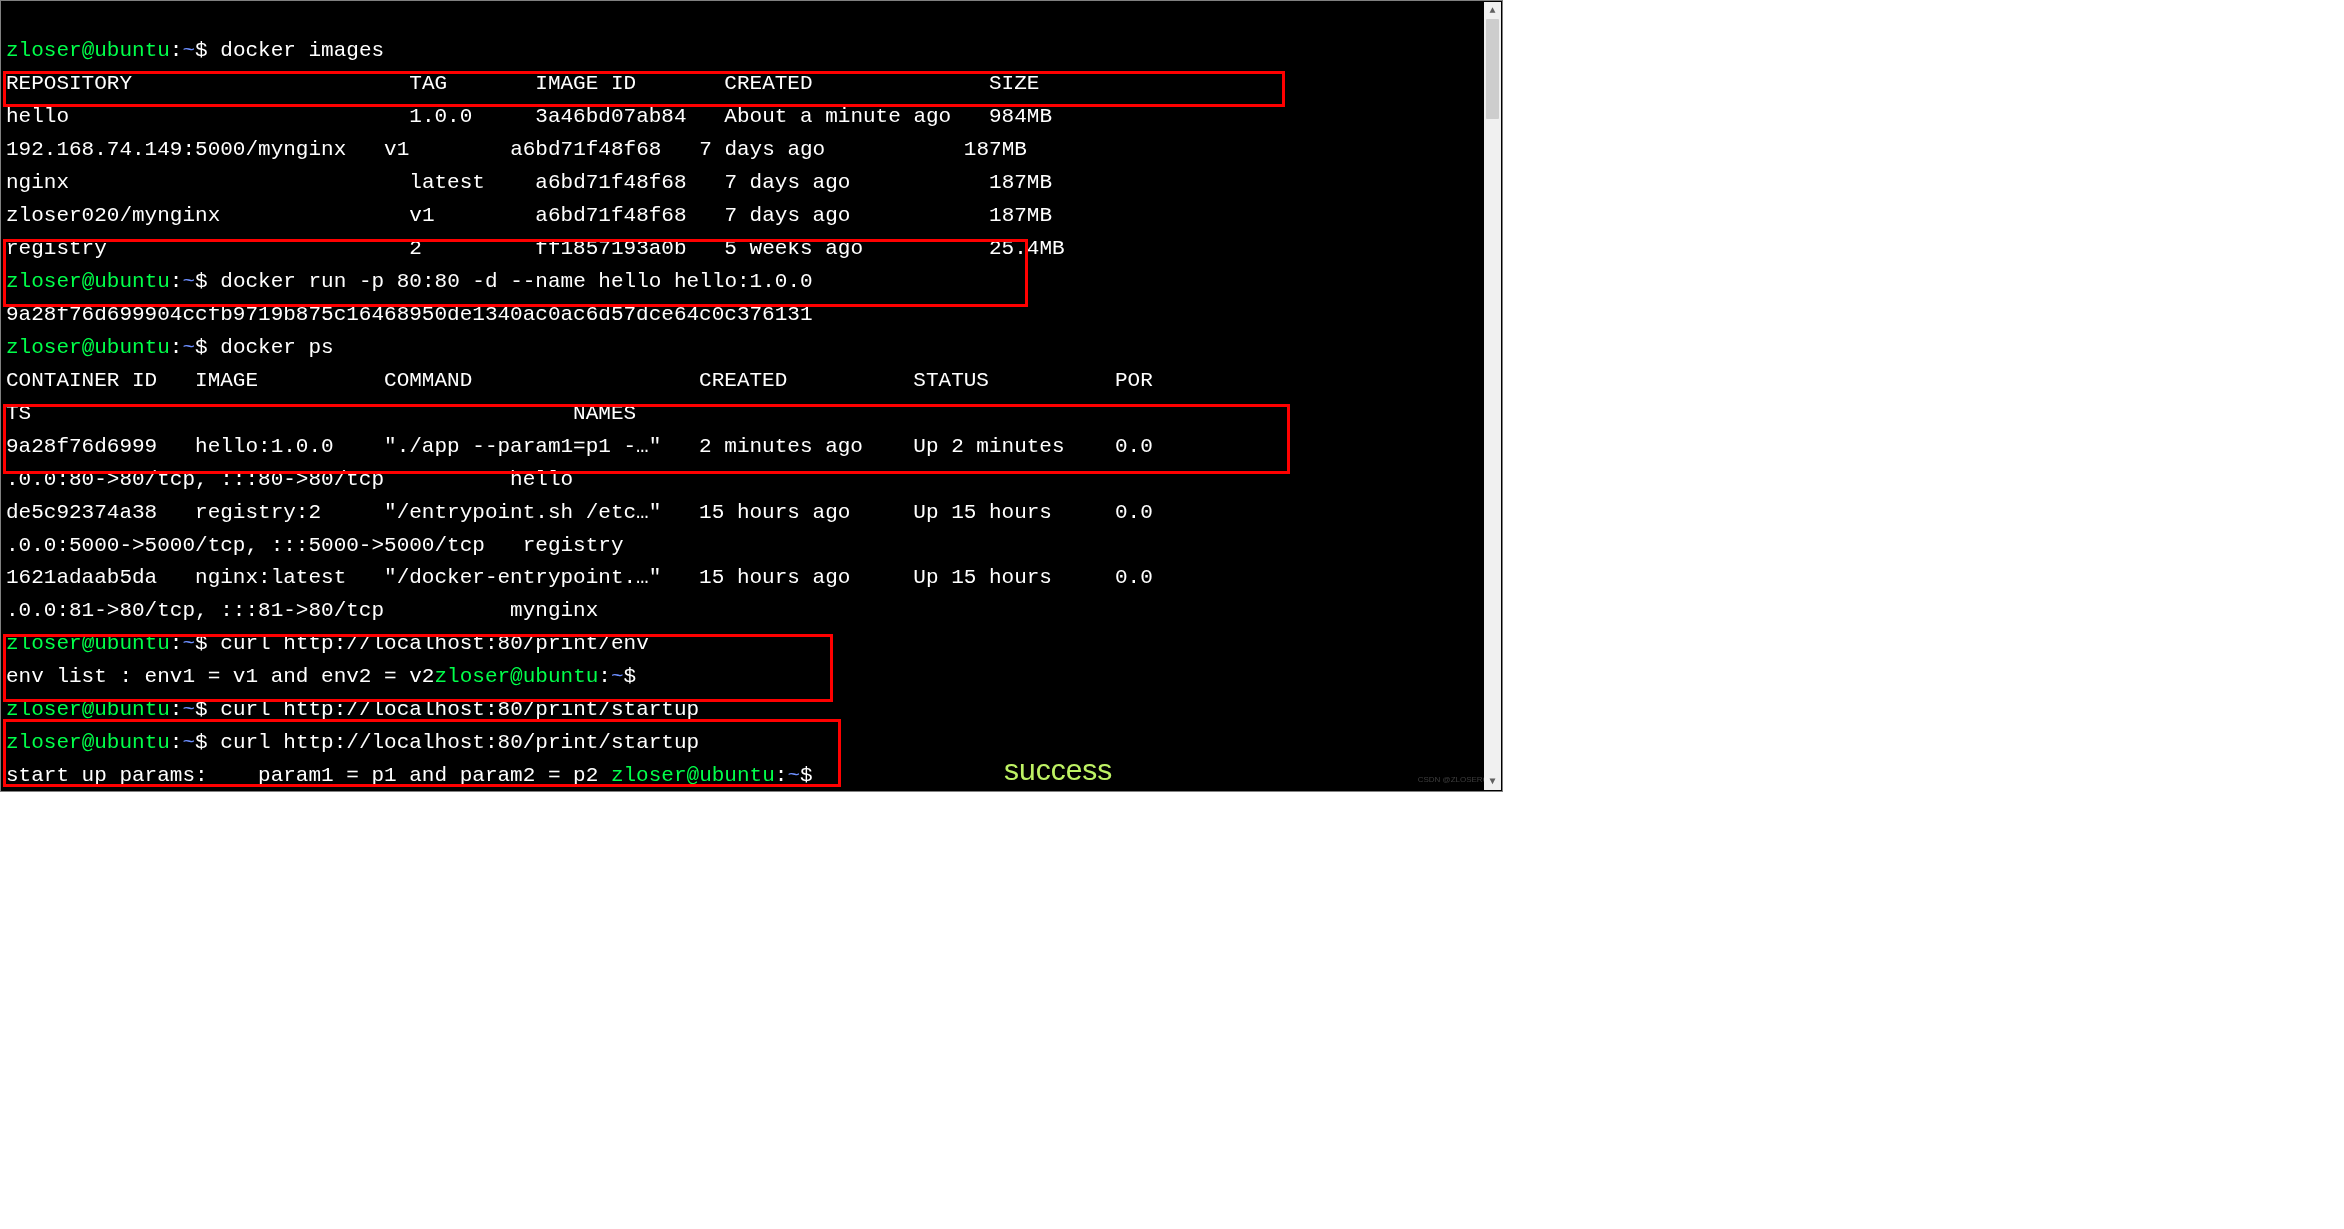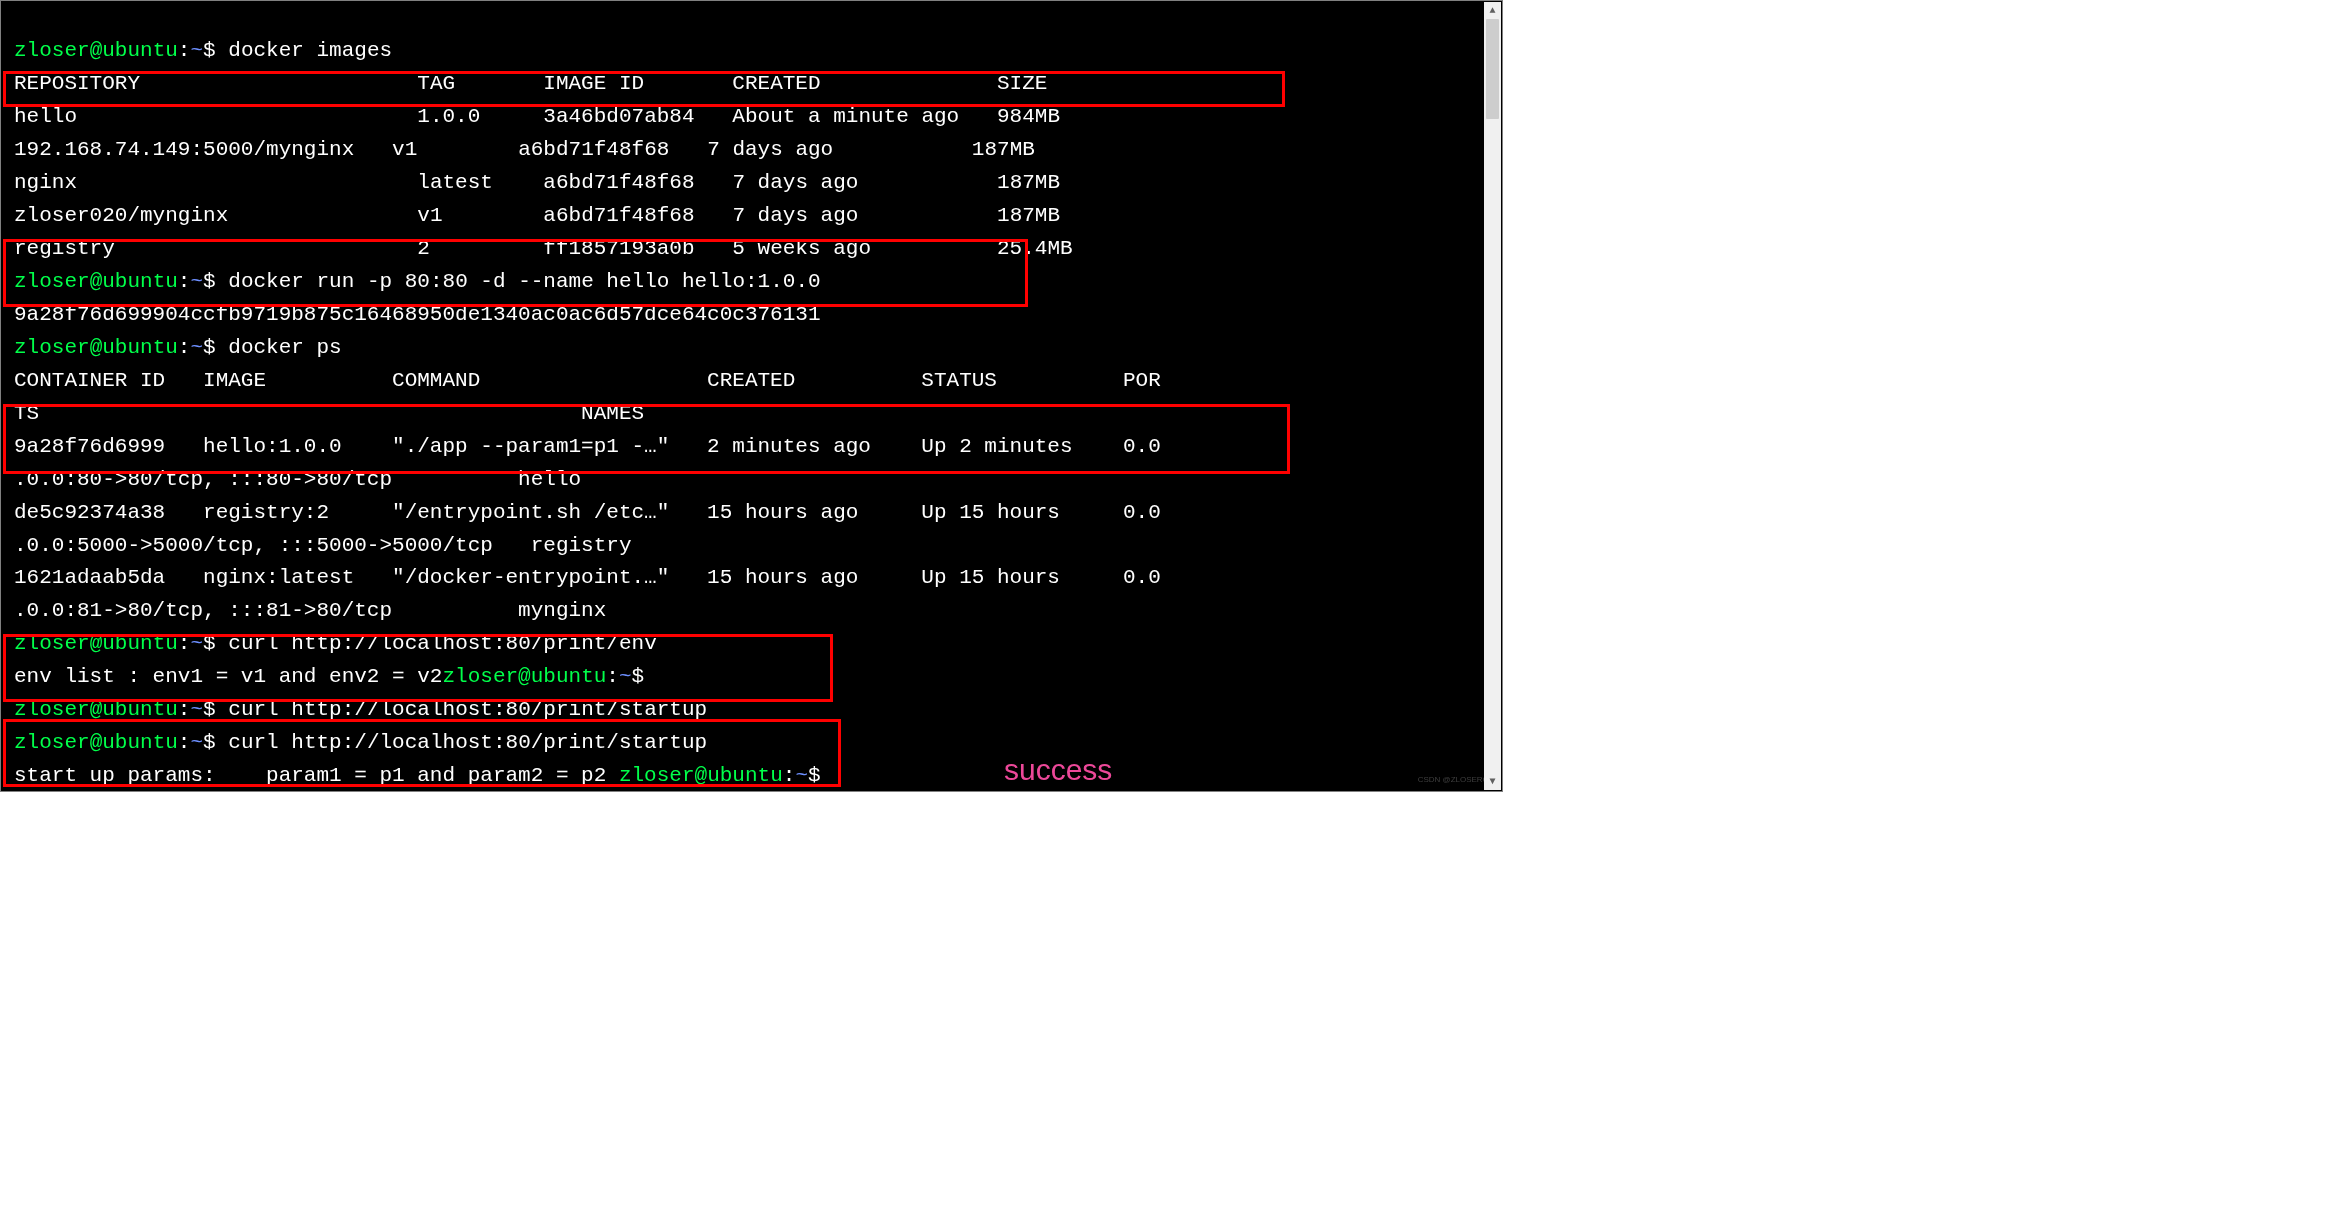--- a/index.html
+++ b/index.html
@@ -48,34 +48,34 @@
     height: 100px;
     background: #cdcdcd;
     border-radius: 1px;
   }
   .term {
     position: absolute;
     inset: 1px 18px 1px 1px;
     color: #ffffff;
     white-space: pre;
     overflow: hidden;
-    padding: 0 4px 0 12px;
+    padding: 0 4px 0 4px;
   }
   .prompt { color: #00ff4a; }
   .tilde { color: #6d8fff; }
   .dollar { color: #ffffff; }
 
   .hl {
     position: absolute;
     border: 3px solid #ff0000;
     pointer-events: none;
   }
   .success-text {
     position: absolute;
-    color: #ec4899;
+    color: #bef264;
     font-family: Arial, sans-serif;
     font-size: 30px;
     font-weight: 400;
   }
   .watermark {
     position: absolute;
     right: 6px;
     bottom: 4px;
     color: #7a7a7a;
     font-family: Arial, sans-serif;

